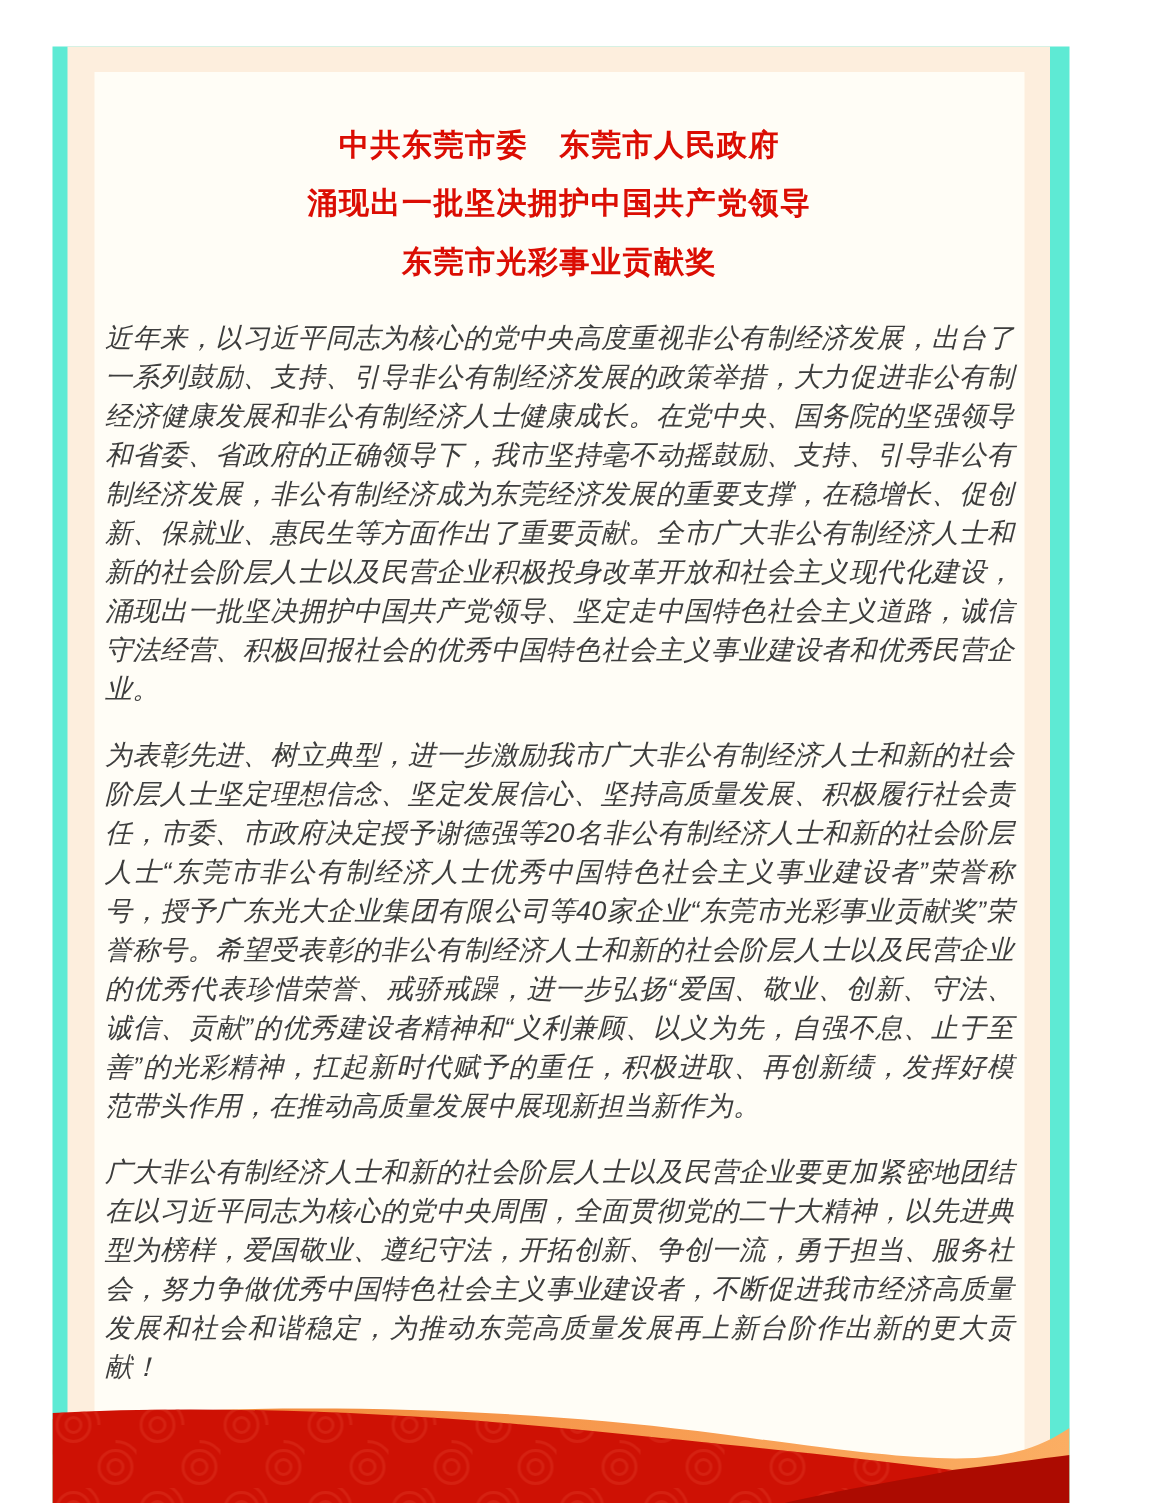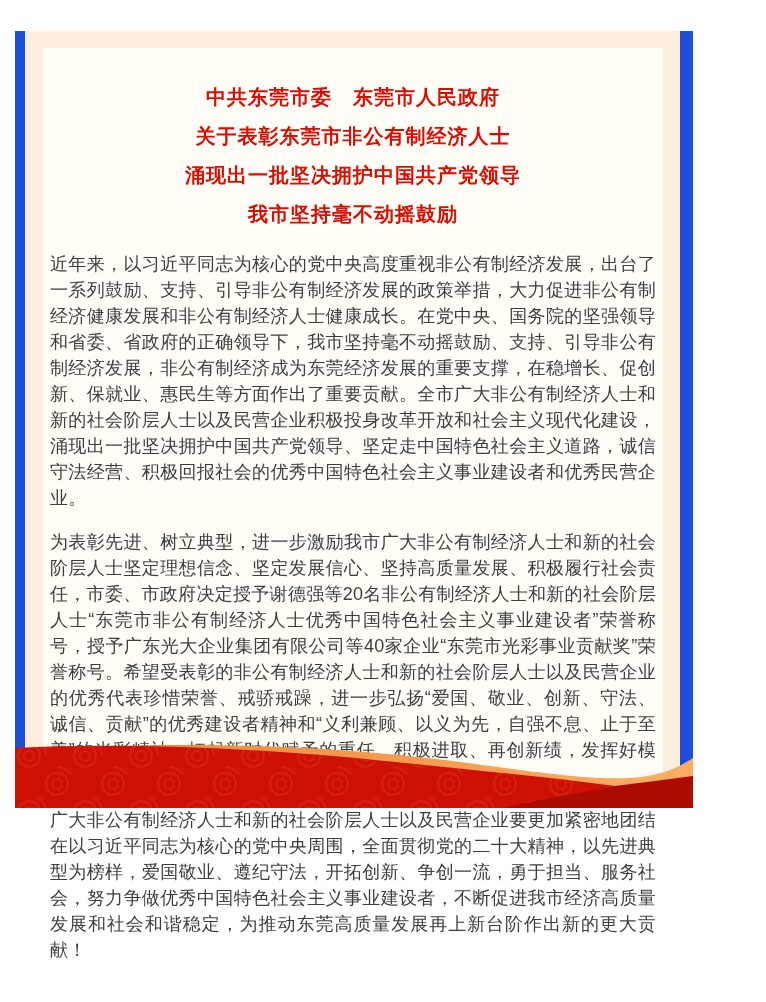--- a/index.html
+++ b/index.html
@@ -12,25 +12,25 @@
   }
   .page {
     position: relative;
     width: 766px;
     height: 1002px;
     background: #ffffff;
   }
   
   .poster {
     position: absolute;
-    left: 15px;
+    left: 35px;
     top: 31px;
     width: 678px;
-    height: 777px;
-    background: #1d4ed8;
+    height: 971px;
+    background: #5eead4;
   }
   .frame {
     position: absolute;
     left: 10px;
     right: 13px;
     top: 0;
     bottom: 0;
     background: #fdeedd;
   }
   .panel {
@@ -48,20 +48,21 @@
   .title-line {
     font-size: 20px;
     line-height: 39px;
     font-weight: 700;
     color: #db0d03;
     letter-spacing: 1px;
   }
   .body-block {
     margin-top: 17px;
     padding: 0 7px;
+    font-style: italic;
   }
   .body-block p {
     margin: 0 0 18px 0;
     font-size: 18px;
     line-height: 26px;
     color: #3d3d3d;
     text-align: justify;
     text-align-last: left;
     letter-spacing: 0.2px;
   }
@@ -77,23 +78,22 @@
 </head>
 <body>
 
 <div class="page">
   <div class="poster">
     <div class="frame">
       <div class="panel">
 
         <div class="title-block">
           <div class="title-line">中共东莞市委　东莞市人民政府</div>
-          <div class="title-line">关于表彰东莞市非公有制经济人士</div>
           <div class="title-line">涌现出一批坚决拥护中国共产党领导</div>
-          <div class="title-line">我市坚持毫不动摇鼓励</div>
+          <div class="title-line">东莞市光彩事业贡献奖</div>
         </div>
 
         <div class="body-block">
           <p>近年来，以习近平同志为核心的党中央高度重视非公有制经济发展，出台了一系列鼓励、支持、引导非公有制经济发展的政策举措，大力促进非公有制经济健康发展和非公有制经济人士健康成长。在党中央、国务院的坚强领导和省委、省政府的正确领导下，我市坚持毫不动摇鼓励、支持、引导非公有制经济发展，非公有制经济成为东莞经济发展的重要支撑，在稳增长、促创新、保就业、惠民生等方面作出了重要贡献。全市广大非公有制经济人士和新的社会阶层人士以及民营企业积极投身改革开放和社会主义现代化建设，涌现出一批坚决拥护中国共产党领导、坚定走中国特色社会主义道路，诚信守法经营、积极回报社会的优秀中国特色社会主义事业建设者和优秀民营企业。</p>
           <p>为表彰先进、树立典型，进一步激励我市广大非公有制经济人士和新的社会阶层人士坚定理想信念、坚定发展信心、坚持高质量发展、积极履行社会责任，市委、市政府决定授予谢德强等20名非公有制经济人士和新的社会阶层人士“东莞市非公有制经济人士优秀中国特色社会主义事业建设者”荣誉称号，授予广东光大企业集团有限公司等40家企业“东莞市光彩事业贡献奖”荣誉称号。希望受表彰的非公有制经济人士和新的社会阶层人士以及民营企业的优秀代表珍惜荣誉、戒骄戒躁，进一步弘扬“爱国、敬业、创新、守法、诚信、贡献”的优秀建设者精神和“义利兼顾、以义为先，自强不息、止于至善”的光彩精神，扛起新时代赋予的重任，积极进取、再创新绩，发挥好模范带头作用，在推动高质量发展中展现新担当新作为。</p>
           <p>广大非公有制经济人士和新的社会阶层人士以及民营企业要更加紧密地团结在以习近平同志为核心的党中央周围，全面贯彻党的二十大精神，以先进典型为榜样，爱国敬业、遵纪守法，开拓创新、争创一流，勇于担当、服务社会，努力争做优秀中国特色社会主义事业建设者，不断促进我市经济高质量发展和社会和谐稳定，为推动东莞高质量发展再上新台阶作出新的更大贡献！</p>
         </div>
 
       </div>
     </div>

